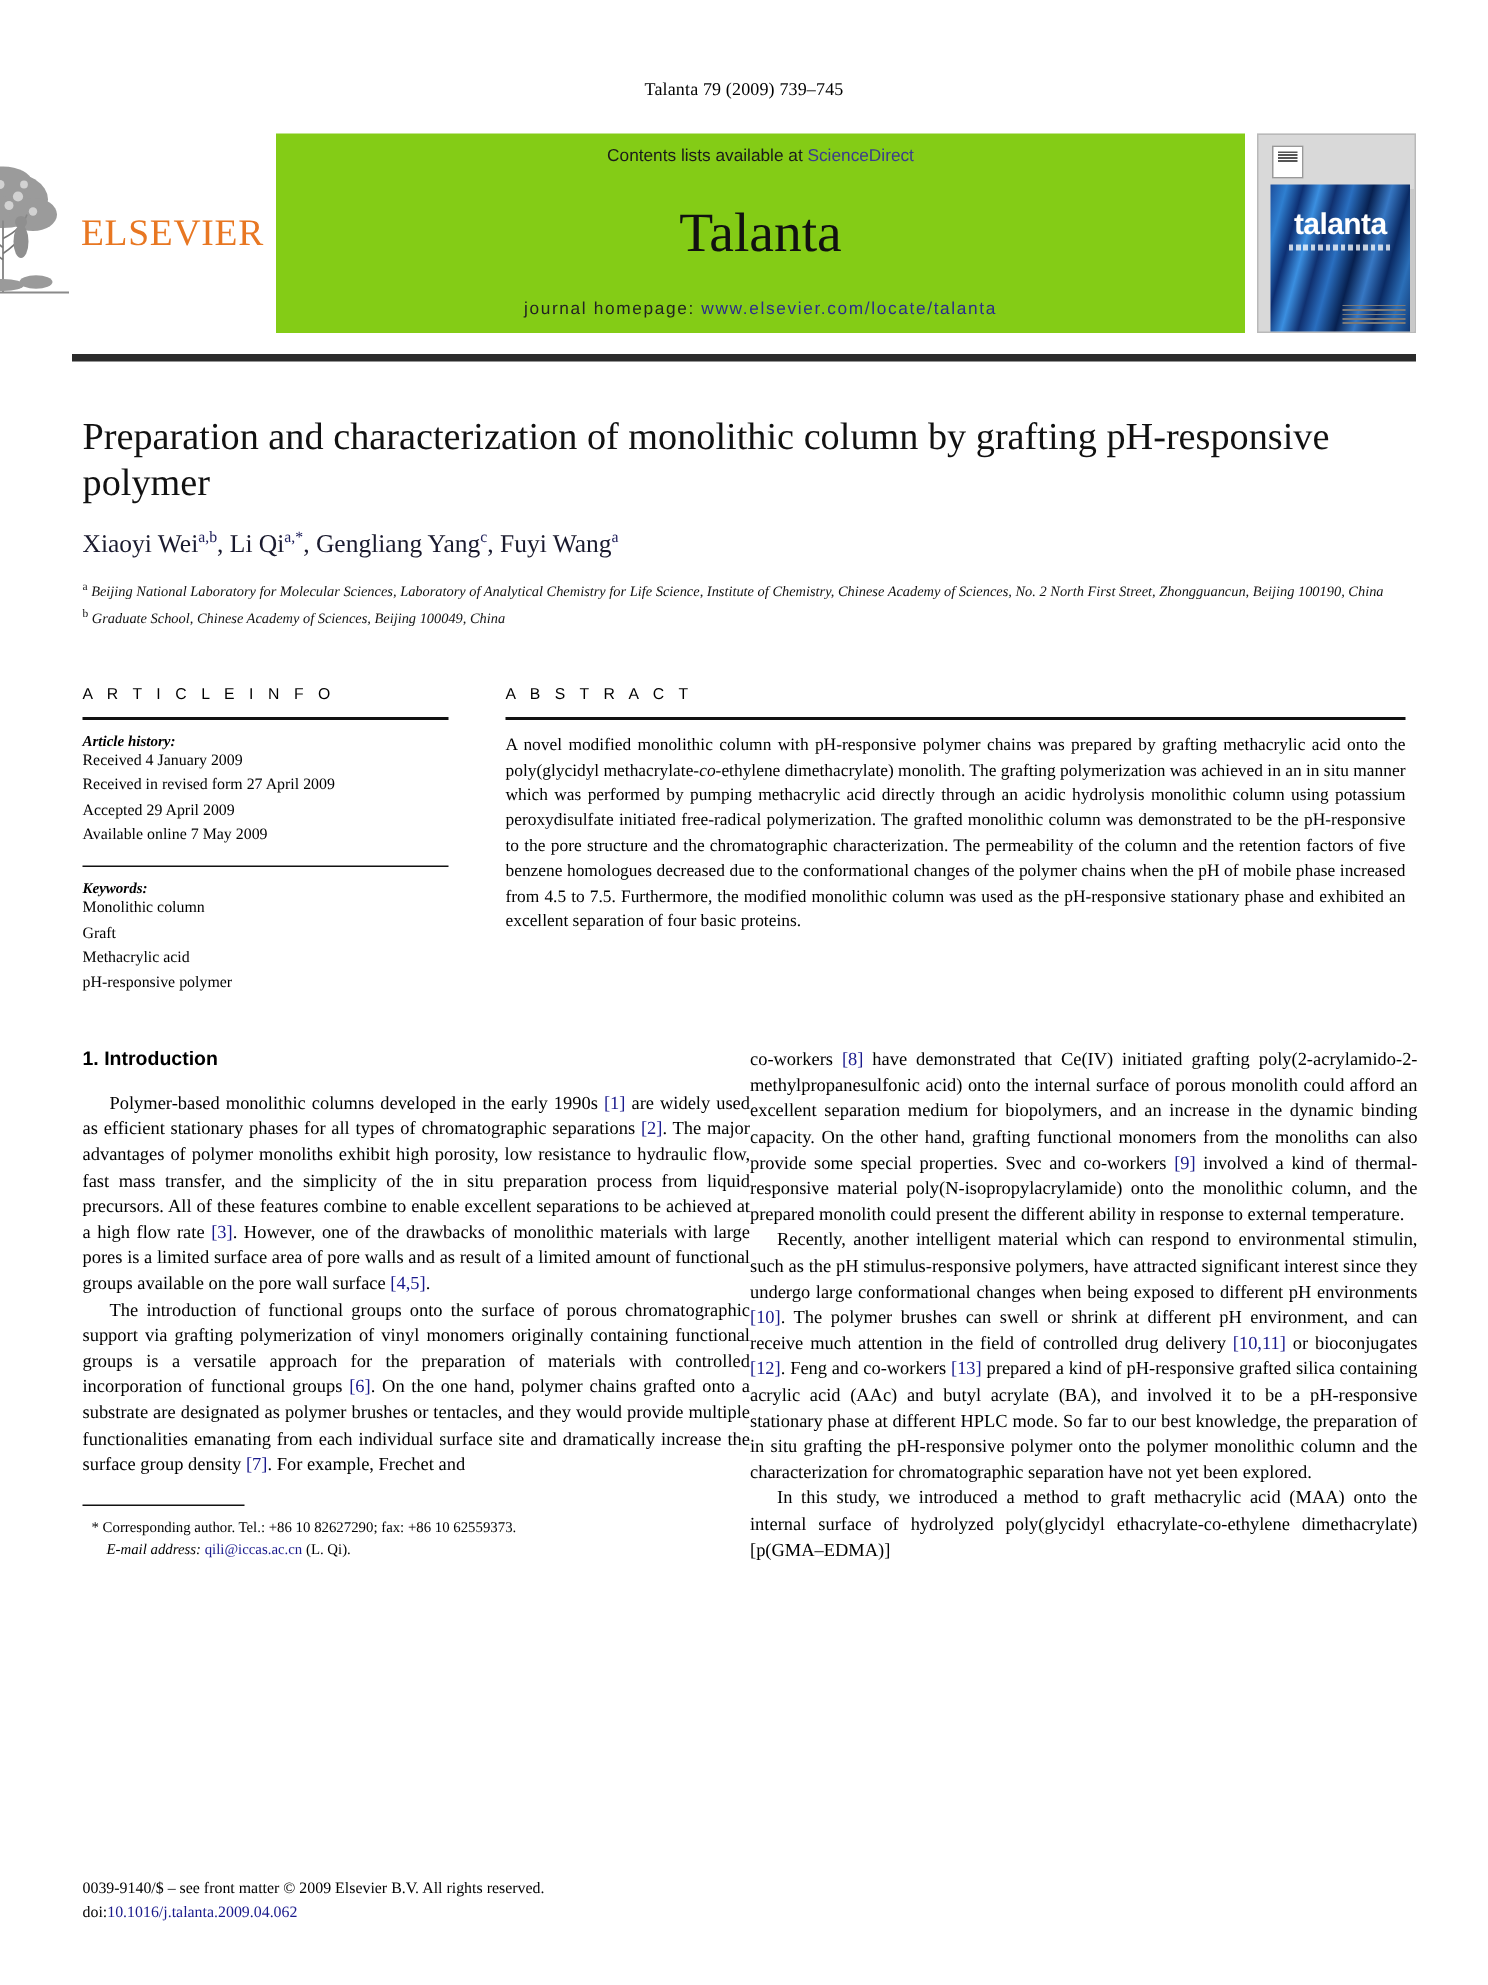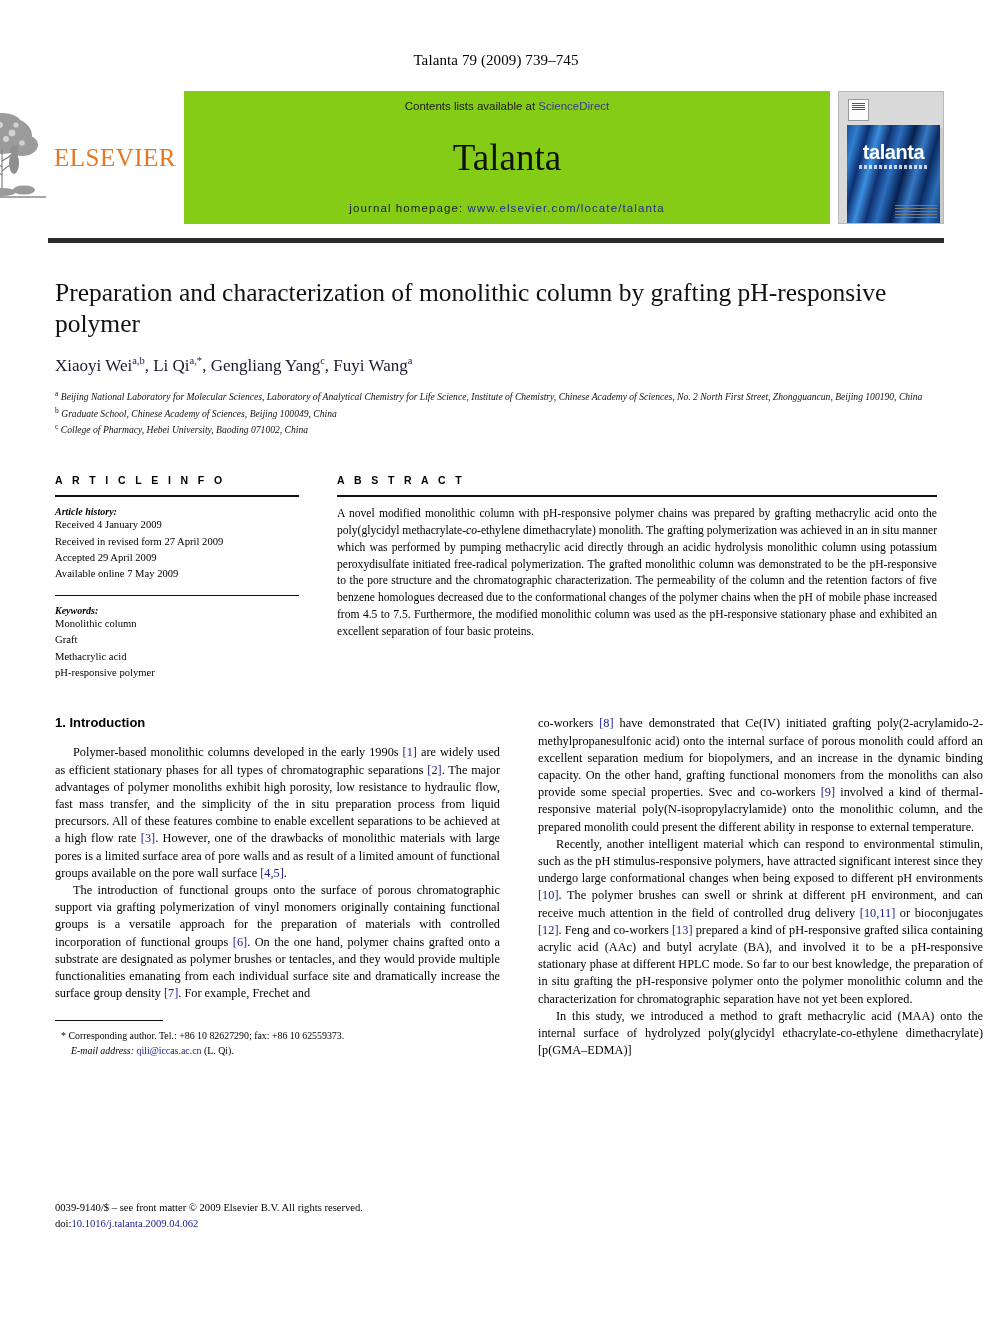--- a/index.html
+++ b/index.html
@@ -12,21 +12,21 @@
     height: 1323px;
     font-family: "Liberation Serif", "DejaVu Serif", serif;
     color: #000000;
     position: relative;
     overflow: hidden;
   }
 
   
   .running-head {
     text-align: center;
-    font-size: 15px;
+    font-size: 12px;
     padding-top: 52px;
     letter-spacing: 0.1px;
   }
 
   
   .masthead {
     margin: 22px 48px 0 48px;
     display: flex;
     align-items: stretch;
     height: 133px;
@@ -157,21 +157,21 @@
   
   .info-abs {
     display: flex;
     margin: 36px 55px 0 55px;
     gap: 38px;
   }
   .col-info { width: 244px; flex: 0 0 244px; }
   .col-abs { flex: 1 1 auto; }
   .sec-label {
     font-family: "Liberation Sans", sans-serif;
-    font-weight: bold;
+    font-weight: normal;
     font-size: 10.5px;
     letter-spacing: 3.4px;
   }
   .hr-mid { height: 2px; background: #111; margin: 9px 0 9px 0; }
   .hr-thin { height: 1px; background: #111; margin: 12px 0 9px 0; }
   .info-head { font-size: 10px; font-style: italic; font-weight: bold; }
   .info-line { font-size: 10.6px; line-height: 1.55; }
   .kw-line { font-size: 10.6px; line-height: 1.55; }
   .abstract-text {
     font-size: 11.6px;
@@ -184,21 +184,20 @@
     text-align: right;
     font-size: 11.3px;
     font-weight: bold;
     margin-top: 12px;
   }
 
   
   .body-cols {
     display: flex;
     margin: 34px 55px 0 55px;
-    gap: 38px;
   }
   .bcol { width: 445px; flex: 0 0 445px; position: relative; }
   h2.sec-title {
     font-family: "Liberation Sans", sans-serif;
     font-size: 13px;
     font-weight: bold;
     margin: 0 0 14px 0;
   }
   .para {
     font-size: 12.3px;
@@ -218,21 +217,21 @@
     font-size: 9.9px;
     line-height: 1.5;
     padding-left: 16px;
     text-indent: -10px;
   }
   .footnote i { font-style: italic; }
   .footnote .mail { color: #19198c; }
   .footer-block {
     position: absolute;
     left: 55px;
-    top: 1200px;
+    top: 1252px;
     width: 450px;
     font-size: 10.6px;
     line-height: 1.5;
   }
   .footer-block .doi { color: #19198c; }
 </style>
 </head>
 <body>
 
 <div class="running-head">Talanta 79 (2009) 739–745</div>
@@ -310,24 +309,20 @@
 
   <div class="affiliations">
     <div>
       <sup>a</sup>
       <span>Beijing National Laboratory for Molecular Sciences, Laboratory of Analytical Chemistry for Life Science, Institute of Chemistry, Chinese Academy of Sciences, No. 2 North First Street, Zhongguancun, Beijing 100190, China</span>
     </div>
     <div>
       <sup>b</sup>
       <span>Graduate School, Chinese Academy of Sciences, Beijing 100049, China</span>
     </div>
-    <div>
-      <sup>c</sup>
-      <span>College of Pharmacy, Hebei University, Baoding 071002, China</span>
-    </div>
   </div>
 </div>
 
 <div class="info-abs">
 
   <div class="col-info">
     <div class="sec-label">A R T I C L E  I N F O</div>
     <div class="hr-mid"></div>
     <div class="info-head">Article history:</div>
     <div class="info-line">Received 4 January 2009</div>

